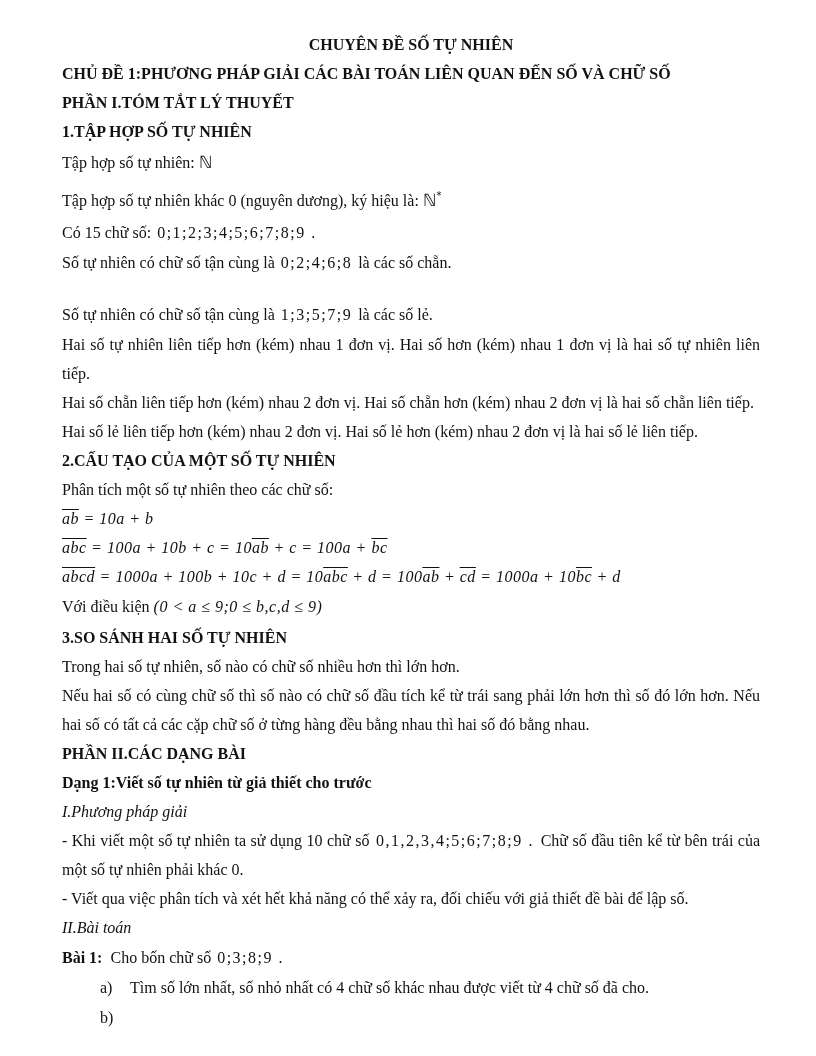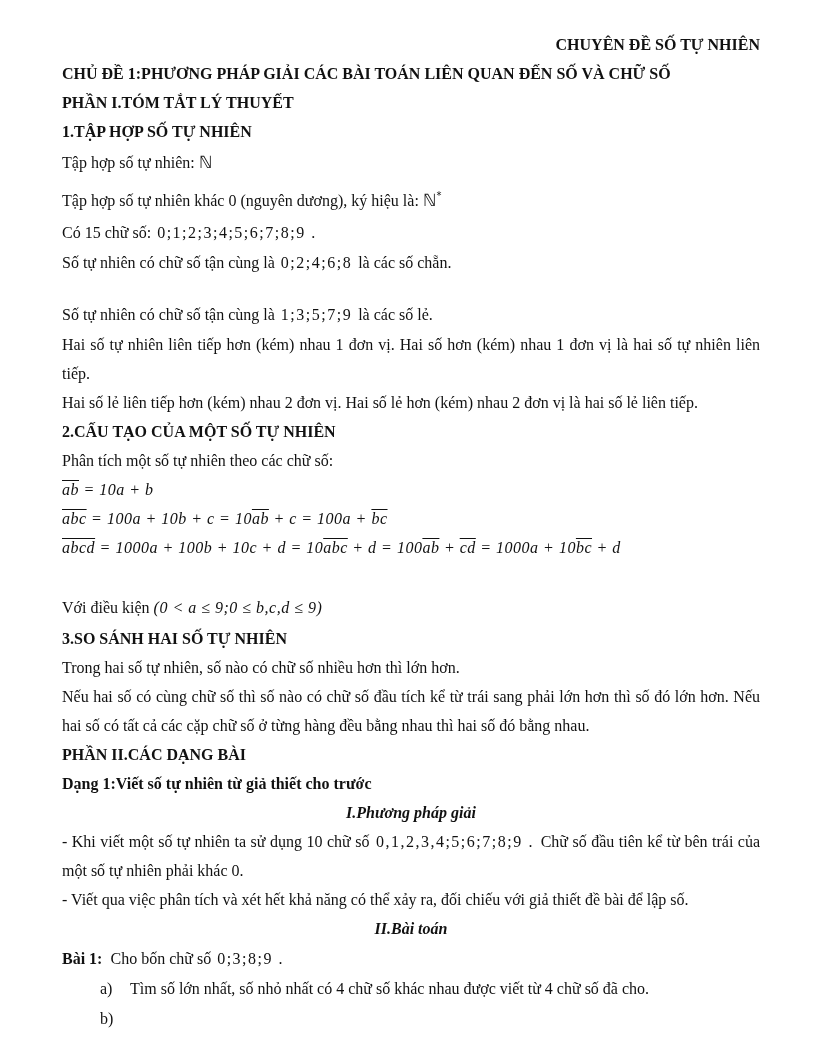--- a/index.html
+++ b/index.html
@@ -9,22 +9,22 @@
     box-sizing:border-box;
     padding:30px 56px 0 62px;
     font-family:"Liberation Serif", serif;
     font-size:16px;
     color:#111;
     background:#ffffff;
     overflow:hidden;
   }
   .page p { margin:0; line-height:29px; }
   .b  { font-weight:bold; }
-  .bi { font-weight:bold; font-style:italic;text-align:center; }
-  .center { text-align:right; }
+  .bi { font-weight:normal; font-style:italic; }
+  .center { text-align:center; }
   .just { text-align:justify; }
   .mathn { letter-spacing:1.5px; padding:0 2px; white-space:nowrap; }
   .bbset { font-family:"DejaVu Sans", sans-serif; font-size:17px; }
   .bbset sup { font-size:10px; vertical-align:super; }
   .formula {
     font-style:italic;
     font-family:"Liberation Serif", serif;
     line-height:33px;
     letter-spacing:0.5px;
   }
@@ -70,40 +70,41 @@
   </p>
 
   <p style="line-height:30px;margin-top:22px;">
     <span>Số tự nhiên có chữ số tận cùng là</span>
     <span class="mathn">1;3;5;7;9</span>
     <span>là các số lẻ.</span>
   </p>
 
   <p class="just">Hai số tự nhiên liên tiếp hơn (kém) nhau 1 đơn vị. Hai số hơn (kém) nhau 1 đơn vị là hai số tự nhiên liên tiếp.</p>
 
+  <p class="just">Hai số chẵn liên tiếp hơn (kém) nhau 2 đơn vị. Hai số chẵn hơn (kém) nhau 2 đơn vị là hai số chẵn liên tiếp.</p>
 
   <p>Hai số lẻ liên tiếp hơn (kém) nhau 2 đơn vị. Hai số lẻ hơn (kém) nhau 2 đơn vị là hai số lẻ liên tiếp.</p>
 
   <p class="b">2.CẤU TẠO CỦA MỘT SỐ TỰ NHIÊN</p>
 
   <p>Phân tích một số tự nhiên theo các chữ số:</p>
 
   <p class="formula">
     <span class="ol">ab</span><span> = 10a + b</span>
   </p>
 
   <p class="formula">
     <span class="ol">abc</span><span> = 100a + 10b + c = 10</span><span class="ol">ab</span><span> + c = 100a + </span><span class="ol">bc</span>
   </p>
 
   <p class="formula">
     <span class="ol">abcd</span><span> = 1000a + 100b + 10c + d = 10</span><span class="ol">abc</span><span> + d = 100</span><span class="ol">ab</span><span> + </span><span class="ol">cd</span><span> = 1000a + 10</span><span class="ol">bc</span><span> + d</span>
   </p>
 
-  <p style="line-height:32px;margin-top:30px;">
+  <p style="line-height:32px;">
     <span>Với điều kiện</span>
     <span class="cond-math">(0 &lt; a ≤ 9;0 ≤ b,c,d ≤ 9)</span>
   </p>
 
   <p class="b gap-s">3.SO SÁNH HAI SỐ TỰ NHIÊN</p>
 
   <p>Trong hai số tự nhiên, số nào có chữ số nhiều hơn thì lớn hơn.</p>
 
   <p class="just">Nếu hai số có cùng chữ số thì số nào có chữ số đầu tích kể từ trái sang phải lớn hơn thì số đó lớn hơn. Nếu hai số có tất cả các cặp chữ số ở từng hàng đều bằng nhau thì hai số đó bằng nhau.</p>
 

